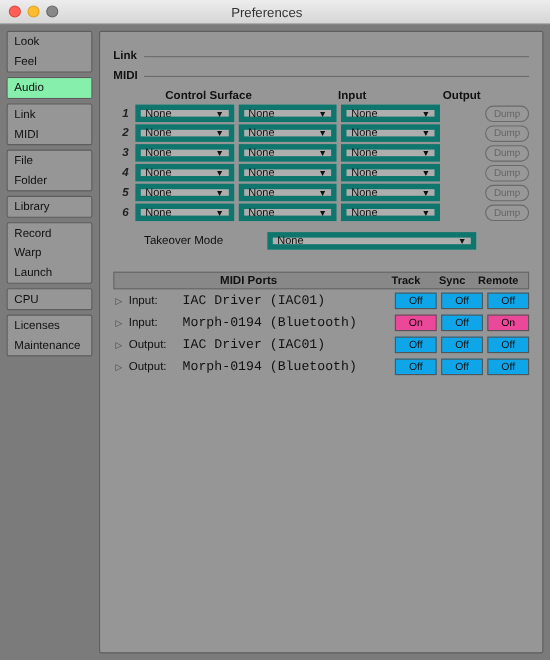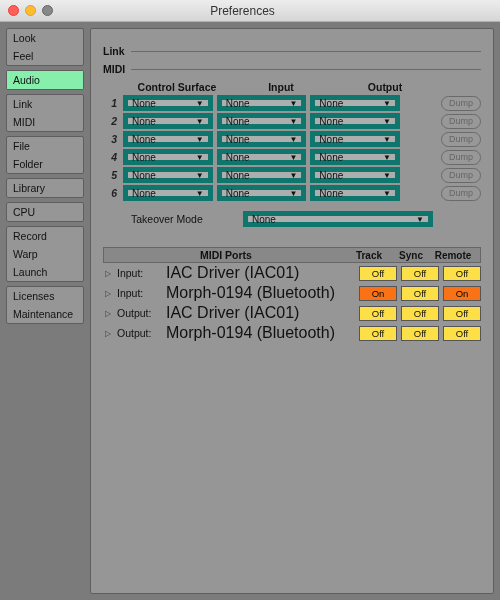--- a/index.html
+++ b/index.html
@@ -19,40 +19,40 @@
     .main { flex: 1; padding: 6px 6px 6px 2px; }
     .panel { background: #969696; border: 1px solid #5e5e5e; border-radius: 2px; height: 100%; padding: 10px 12px; }
     .section-hdr { display: flex; align-items: center; gap: 6px; margin: 6px 0 6px 0; }
     .section-hdr .label { font-weight: bold; font-size: 10.5px; color:#111; }
     .section-hdr .line { flex:1; height:1px; background:#6a6a6a; }
     .row { display: flex; align-items: center; margin: 6px 0; }
     .row-label { width: 130px; font-weight: bold; padding-left: 6px; }
     .show-btn { width: 100px; height: 16px; background: #ffd400; color: #000; border: 1px solid #555; font-size: 10px; text-align: center; line-height: 14px; cursor: pointer; }
     .cs-header { display:flex; margin-top:4px; }
     .cs-header .spacer { width: 22px; }
-    .cs-header .col { flex:1; text-align:center; font-weight:bold; font-size:10.5px; }
+    .cs-header .col { flex:1; text-align:right; font-weight:bold; font-size:10.5px; }
     .cs-header .dumpcol{ width:44px;}
     .cs-row { display:flex; align-items:center; gap:4px; margin:2px 0; }
     .cs-row .num { width:16px; text-align:right; font-style: italic; font-weight:bold; font-size:10.5px; color:#222; padding-right:2px;}
     .combo { flex:1; height:16px; background:#aeaeae; border:5px solid #0f766e; display:flex; align-items:center; justify-content:space-between; padding:0 4px; cursor:pointer; font-size:10px; }
     .combo .tri { font-size:8px; }
     .dump { width:40px; height:15px; border:1px solid #6a6a6a; border-radius:8px; color:#666; background:#989898; font-size:9px; text-align:center; line-height:13px; cursor:default;margin-left:37px; }
     .takeover { display:flex; align-items:center; margin:10px 0 12px 0;}
     .takeover .lbl { width:140px; text-align:left; font-weight:normal; padding-left:28px;}
     .takeover .combo { flex:0 0 190px; }
     .ports-header { display:flex; align-items:center; background:#888; border:1px solid #666; height:16px;margin-top:20px; }
     .ports-header .mplabel { flex:1; text-align:center; font-weight:bold; }
     .ports-header .pcol { width:42px; text-align:center; font-weight:bold; font-size:10px;}
     .ports-header .pad { width:6px;}
     .port-row { display:flex; align-items:center; height:20px; gap:4px; }
     .disclose { width:10px; color:#444; font-size:8px; text-align:center; cursor:pointer;}
     .port-dir { width:45px; font-size:10.5px;}
-    .port-name { flex:1; font-size:16px;}
-    .toggle { width:38px; height:15px; border:1px solid #555; background:#fde047; text-align:center; font-size:9.5px; line-height:13px; cursor:pointer;}
-    .toggle.on { background:#f97316; color:#000; }
+    .port-name { flex:1; font-size:12px;font-family:Liberation Mono, monospace;}
+    .toggle { width:38px; height:15px; border:1px solid #555; background:#0ea5e9; text-align:center; font-size:9.5px; line-height:13px; cursor:pointer;}
+    .toggle.on { background:#ec4899; color:#000; }
   </style>
 </head>
 <body>
 
 <div class="titlebar">
   <div class="traffic">
     <div class="dot close"></div>
     <div class="dot min"></div>
     <div class="dot max"></div>
   </div>
@@ -73,26 +73,26 @@
         <div class="side-item">MIDI</div>
       </div>
       <div class="side-group">
         <div class="side-item">File</div>
         <div class="side-item">Folder</div>
       </div>
       <div class="side-group">
         <div class="side-item">Library</div>
       </div>
       <div class="side-group">
-        <div class="side-item">CPU</div>
-      </div>
-      <div class="side-group">
         <div class="side-item">Record</div>
         <div class="side-item">Warp</div>
         <div class="side-item">Launch</div>
+      </div>
+      <div class="side-group">
+        <div class="side-item">CPU</div>
       </div>
       <div class="side-group">
         <div class="side-item">Licenses</div>
         <div class="side-item">Maintenance</div>
       </div>
     </div>
   <div class="main">
     <div class="panel">
 
       <div class="section-hdr">

